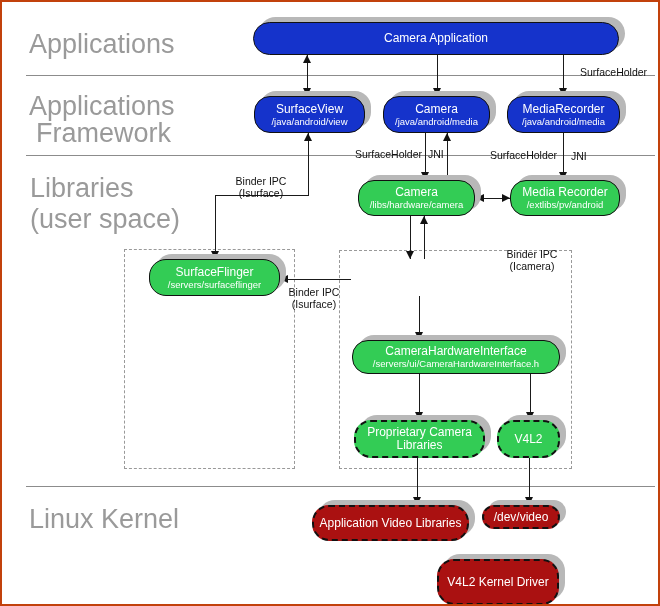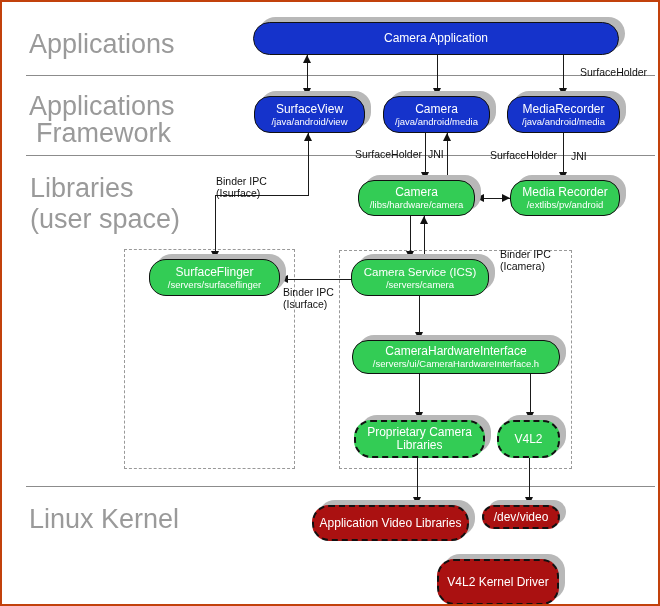--- a/index.html
+++ b/index.html
@@ -16,21 +16,21 @@
     border:1.5px solid #111;box-shadow:6px -5px 0 0 var(--shadow,#b8b8b8);
   }
   .blue{background:var(--app-blue,#1533cb);}
   .green{background:var(--lib-green,#33cc55);}
   .red{background:var(--kernel-red,#aa1111);}
   .dashedb{border:2px dashed #111;}
   .node .t{font-size:12px;line-height:13px;}
   .node .s{font-size:9.5px;line-height:11px;}
   .dashed-box{position:absolute;border:1px dashed #999;box-sizing:border-box;}
   .lbl{position:absolute;font-size:10.5px;line-height:12px;color:#111;white-space:nowrap;margin-top:8px;}
-  .lbl.center{white-space:normal;}
+  .lbl.center{text-align:center;white-space:normal;}
   .vline{position:absolute;width:1px;background:#1a1a1a;}
   .hline{position:absolute;height:1px;background:#1a1a1a;}
   .arr{position:absolute;width:0;height:0;}
   .arr.down{border-left:4px solid transparent;border-right:4px solid transparent;border-top:8px solid #111;}
   .arr.up{border-left:4px solid transparent;border-right:4px solid transparent;border-bottom:8px solid #111;}
   .arr.left{border-top:4px solid transparent;border-bottom:4px solid transparent;border-right:8px solid #111;}
   .arr.right{border-top:4px solid transparent;border-bottom:4px solid transparent;border-left:8px solid #111;}
 </style>
 </head>
 <body>
@@ -141,24 +141,20 @@
     <div class="s">/libs/hardware/camera</div>
   </div>
   <div class="node green" style="left:147px;top:257px;width:131px;height:37px;border-radius:17px">
     <div class="t">SurfaceFlinger</div>
     <div class="s">/servers/surfaceflinger</div>
   </div>
   <div class="node green" style="left:508px;top:178px;width:110px;height:36px;border-radius:16px">
     <div class="t">Media Recorder</div>
     <div class="s">/extlibs/pv/android</div>
   </div>
-  <div class="node green" style="left:349px;top:257px;width:138px;height:37px;border-radius:17px">
-    <div class="t" style="font-size:11.5px">Camera Service (ICS)</div>
-    <div class="s">/servers/camera</div>
-  </div>
   <div class="node green" style="left:350px;top:338px;width:208px;height:34px;border-radius:16px">
     <div class="t">CameraHardwareInterface</div>
     <div class="s">/servers/ui/CameraHardwareInterface.h</div>
   </div>
   <div class="node green dashedb" style="left:352px;top:418px;width:131px;height:38px;border-radius:17px">
     <div class="t">Proprietary Camera Libraries</div>
   </div>
   <div class="node green dashedb" style="left:495px;top:418px;width:63px;height:38px;border-radius:17px">
     <div class="t">V4L2</div>
   </div>

